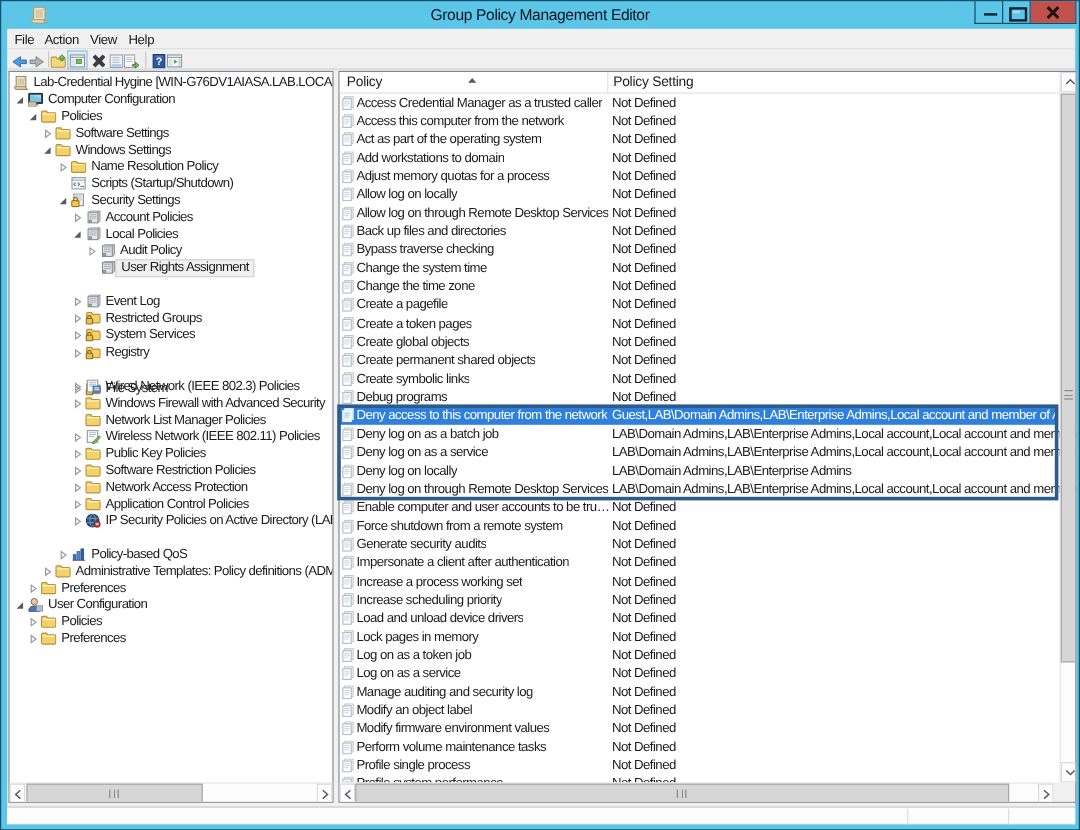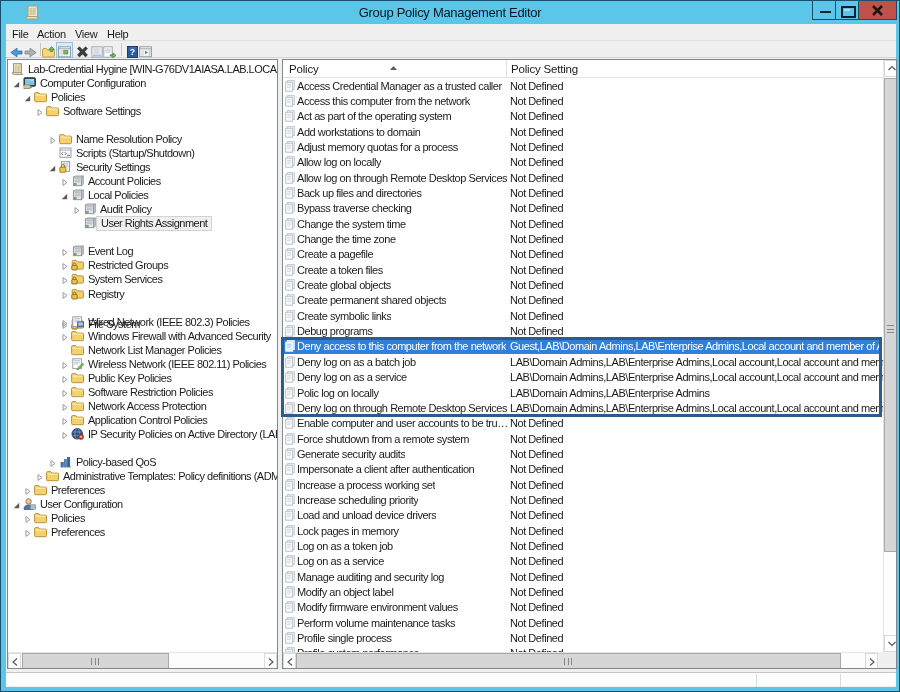--- a/index.html
+++ b/index.html
@@ -179,20 +179,30 @@
 <div class="trow" style="top:44.6px">
           <span class="tar" style="left:27px"><svg style="" width="9" height="9" viewBox="0 0 9 9">
               <path d="M3 1.6 L7 4.5 3 7.4 Z" fill="none" stroke="#9a9a9a" stroke-width="1"></path>
             </svg></span>
           <span class="tic" style="left:38px"><svg style="" width="13" height="12" viewBox="0 0 13 12">
               <path d="M0.6 2.6 q0-1 1-1 h3.1 l1.2 1.5 h5.6 q1 0 1 1 v5.6 q0 1-1 1 H1.6 q-1 0-1-1 z" fill="#F3D26E" stroke="#B8923A" stroke-width="1"></path>
               <path d="M1.4 4.1 h10.3" stroke="#FDF2C6" stroke-width="1"></path>
             </svg></span>
           <span class="ttx" style="left:53px">Software Settings</span>
         </div>
+<div class="trow" style="top:58.6px">
+          <span class="tar" style="left:27px"><svg style="" width="9" height="9" viewBox="0 0 9 9">
+              <path d="M7.2 1.8 V7.2 H1.8 Z" fill="#5a5a5a"></path>
+            </svg></span>
+          <span class="tic" style="left:38px"><svg style="" width="13" height="12" viewBox="0 0 13 12">
+              <path d="M0.6 2.6 q0-1 1-1 h3.1 l1.2 1.5 h5.6 q1 0 1 1 v5.6 q0 1-1 1 H1.6 q-1 0-1-1 z" fill="#F3D26E" stroke="#B8923A" stroke-width="1"></path>
+              <path d="M1.4 4.1 h10.3" stroke="#FDF2C6" stroke-width="1"></path>
+            </svg></span>
+          <span class="ttx" style="left:53px">Windows Settings</span>
+        </div>
 <div class="trow" style="top:72.6px">
           <span class="tar" style="left:40px"><svg style="" width="9" height="9" viewBox="0 0 9 9">
               <path d="M3 1.6 L7 4.5 3 7.4 Z" fill="none" stroke="#9a9a9a" stroke-width="1"></path>
             </svg></span>
           <span class="tic" style="left:51px"><svg style="" width="13" height="12" viewBox="0 0 13 12">
               <path d="M0.6 2.6 q0-1 1-1 h3.1 l1.2 1.5 h5.6 q1 0 1 1 v5.6 q0 1-1 1 H1.6 q-1 0-1-1 z" fill="#F3D26E" stroke="#B8923A" stroke-width="1"></path>
               <path d="M1.4 4.1 h10.3" stroke="#FDF2C6" stroke-width="1"></path>
             </svg></span>
           <span class="ttx" style="left:66px">Name Resolution Policy</span>
         </div>
@@ -612,21 +622,21 @@
             </svg></span>
           <span class="lc1">Create a pagefile</span>
           <span class="lc2">Not Defined</span>
         </div>
 <div class="lrow" style="top:202.2px">
           <span class="lic"><svg style="" width="10" height="12" viewBox="0 0 10 12">
               <rect x="2.3" y="0.6" width="7" height="9" fill="#f2f4f6" stroke="#c2c7ce" stroke-width="0.9"></rect>
               <rect x="0.7" y="2.2" width="7" height="9" fill="#fafbfc" stroke="#b4bac2" stroke-width="0.9"></rect>
               <path d="M2 4.4h4.4M2 6h4.4M2 7.6h3.4" stroke="#ced3d9" stroke-width="0.8"></path>
             </svg></span>
-          <span class="lc1">Create a token files</span>
+          <span class="lc1">Create a token pages</span>
           <span class="lc2">Not Defined</span>
         </div>
 <div class="lrow" style="top:217.5px">
           <span class="lic"><svg style="" width="10" height="12" viewBox="0 0 10 12">
               <rect x="2.3" y="0.6" width="7" height="9" fill="#f2f4f6" stroke="#c2c7ce" stroke-width="0.9"></rect>
               <rect x="0.7" y="2.2" width="7" height="9" fill="#fafbfc" stroke="#b4bac2" stroke-width="0.9"></rect>
               <path d="M2 4.4h4.4M2 6h4.4M2 7.6h3.4" stroke="#ced3d9" stroke-width="0.8"></path>
             </svg></span>
           <span class="lc1">Create global objects</span>
           <span class="lc2">Not Defined</span>
@@ -684,21 +694,21 @@
             </svg></span>
           <span class="lc1">Deny log on as a service</span>
           <span class="lc2">LAB\Domain Admins,LAB\Enterprise Admins,Local account,Local account and member of</span>
         </div>
 <div class="lrow" style="top:325.0px">
           <span class="lic"><svg style="" width="10" height="12" viewBox="0 0 10 12">
               <rect x="2.3" y="0.6" width="7" height="9" fill="#f2f4f6" stroke="#c2c7ce" stroke-width="0.9"></rect>
               <rect x="0.7" y="2.2" width="7" height="9" fill="#fafbfc" stroke="#b4bac2" stroke-width="0.9"></rect>
               <path d="M2 4.4h4.4M2 6h4.4M2 7.6h3.4" stroke="#ced3d9" stroke-width="0.8"></path>
             </svg></span>
-          <span class="lc1">Polic log on locally</span>
+          <span class="lc1">Deny log on locally</span>
           <span class="lc2">LAB\Domain Admins,LAB\Enterprise Admins</span>
         </div>
 <div class="lrow" style="top:340.3px">
           <span class="lic"><svg style="" width="10" height="12" viewBox="0 0 10 12">
               <rect x="2.3" y="0.6" width="7" height="9" fill="#f2f4f6" stroke="#c2c7ce" stroke-width="0.9"></rect>
               <rect x="0.7" y="2.2" width="7" height="9" fill="#fafbfc" stroke="#b4bac2" stroke-width="0.9"></rect>
               <path d="M2 4.4h4.4M2 6h4.4M2 7.6h3.4" stroke="#ced3d9" stroke-width="0.8"></path>
             </svg></span>
           <span class="lc1">Deny log on through Remote Desktop Services</span>
           <span class="lc2">LAB\Domain Admins,LAB\Enterprise Admins,Local account,Local account and member of</span>

